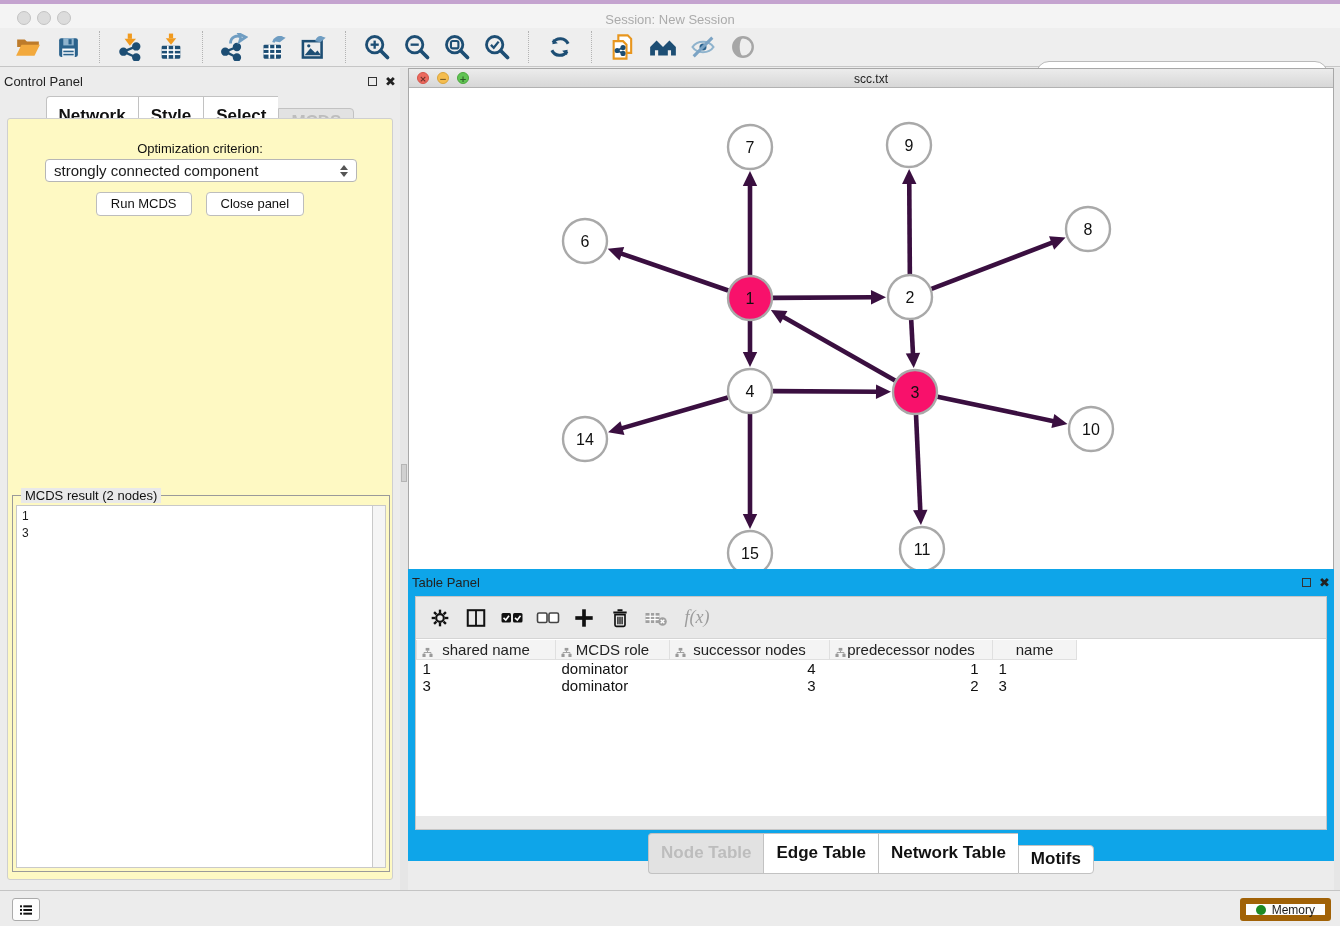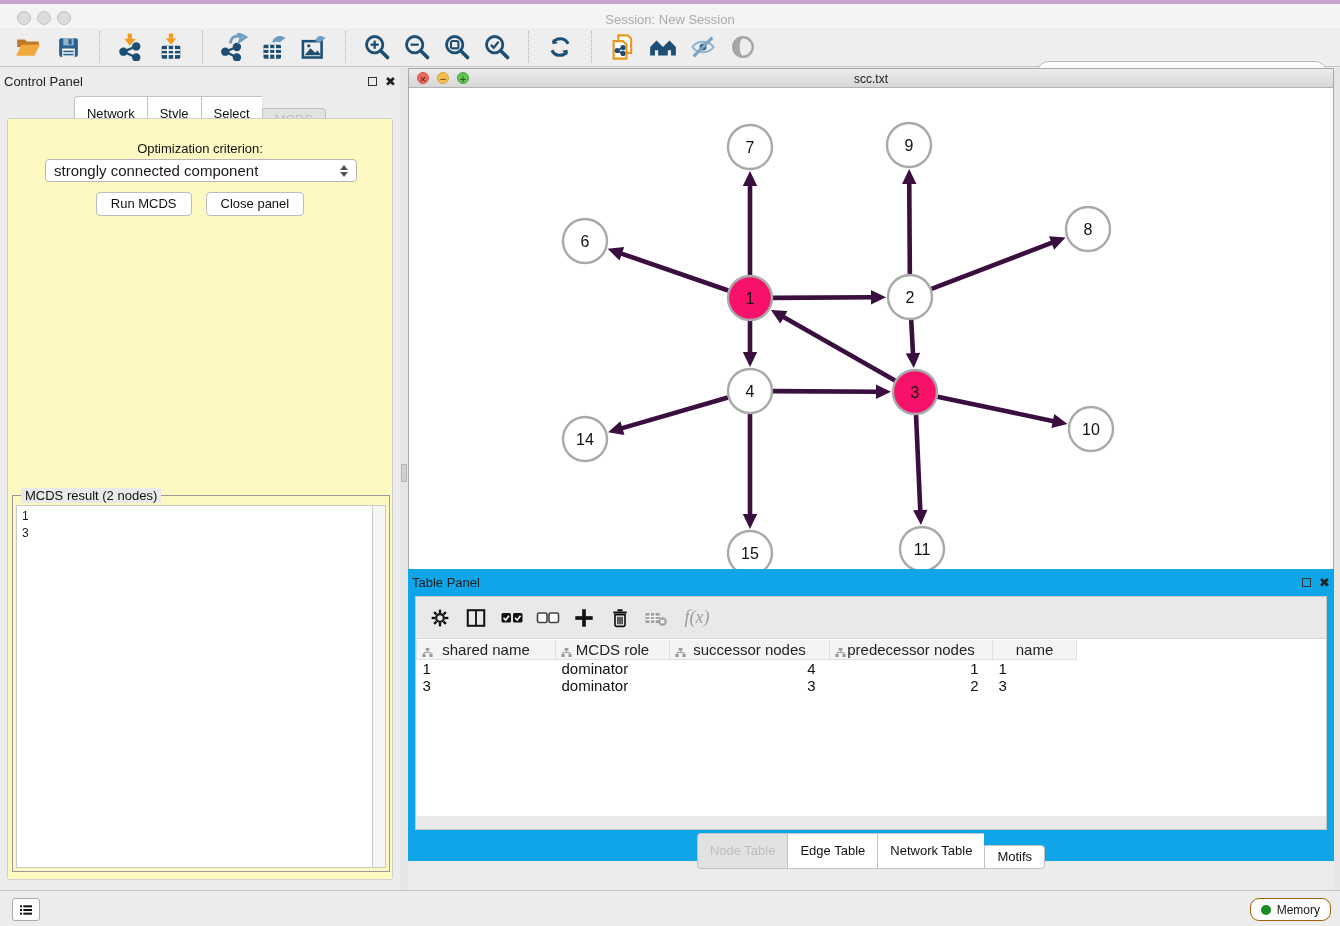--- a/index.html
+++ b/index.html
@@ -24,21 +24,21 @@
   .search-wrap input { border:none; outline:none; flex:1; height:20px; font-size:13px; background:transparent; margin-left:5px; }
 
   
   .control-panel { position:absolute; left:0; top:68px; width:400px; height:822px; background:#ececec; }
   .panel-head { position:absolute; left:0; top:0; width:100%; height:26px; display:flex; align-items:center; padding:0 4px; }
   .panel-title { font-size:13px; color:#222; }
   .panel-head-btns { margin-left:auto; display:flex; align-items:center; gap:8px; }
   .float-box { width:9px; height:9px; border:1.5px solid #333; display:inline-block; }
   .close-x { font-family:"DejaVu Sans",sans-serif; font-size:13px; font-weight:bold; color:#222; line-height:1; }
   .cp-tabs { position:absolute; left:0; top:28px; width:100%; display:flex; justify-content:center; }
-  .tabbtn { font-size:13px; padding:3px 12px 4px; background:#fff; border:1px solid #c2c2c2; border-right:none; color:#111; }
+  .tabbtn { font-size:17px; padding:3px 12px 4px; background:#fff; border:1px solid #c2c2c2; border-right:none; color:#111;font-weight:bold; }
   .tabbtn:first-child { border-top-left-radius:4px; border-bottom-left-radius:4px; }
   .tabbtn:last-child { border-right:1px solid #c2c2c2; border-top-right-radius:4px; border-bottom-right-radius:4px;margin-top:12px; }
   .tabbtn.sel-dim { background:#e2e2e2; color:#bdbdbd; }
   .cp-content { position:absolute; left:7px; top:50px; width:386px; height:762px; background:#fef9c3; border:1px solid #cfcfcf; border-radius:3px; }
   .opt-label { margin-top:22px; text-align:center; font-size:13px; color:#111; }
   .combo { position:absolute; left:37px; top:40px; width:312px; height:23px; background:#fff; border:1px solid #b6b6b6; border-radius:4px; display:flex; align-items:center; padding:0 8px; font-size:15px; }
   .combo .arrows { margin-left:auto; display:flex; flex-direction:column; gap:2px; }
   .combo .tri-up { width:0; height:0; border-left:4px solid transparent; border-right:4px solid transparent; border-bottom:5px solid #555; }
   .combo .tri-dn { width:0; height:0; border-left:4px solid transparent; border-right:4px solid transparent; border-top:5px solid #555; }
   .cp-buttons { position:absolute; left:0; top:73px; width:100%; display:flex; justify-content:center; gap:14px; }
@@ -75,21 +75,21 @@
   .grid-table th { position:relative; height:19px; font-weight:normal; background:#f4f4f4; border:1px solid #e0e0e0; border-top:none; text-align:center; color:#222; }
   .grid-table th .sort-ic { position:absolute; left:5px; top:4px; }
   .grid-table td { height:16px; padding:0 6px; color:#111; background:#fff; }
   .ta-r { text-align:right; padding-right:14px !important; }
   .tp-tabs { position:absolute; left:0; top:264px; width:100%; display:flex; justify-content:center; }
   .tp-strip { position:absolute; left:7px; top:247px; width:912px; height:14px; background:#e9e9e9; border:1px solid #c6c6c6; border-top:none; }
 
   
   .statusbar { position:absolute; left:0; top:890px; width:1340px; height:36px; background:#ececec; border-top:1px solid #c4c4c4; }
   .list-btn { position:absolute; left:12px; top:7px; width:28px; height:23px; background:#fdfdfd; border:1px solid #ababab; border-radius:3px; display:flex; align-items:center; justify-content:center; }
-  .memory-btn { position:absolute; right:9px; top:7px; height:23px; background:#fdfdfd; border:1px solid #a16207; border-radius:9px; display:flex; align-items:center; gap:6px; padding:0 10px; font-size:12px; }
+  .memory-btn { position:absolute; right:9px; top:7px; height:23px; background:#fdfdfd; border:6px solid #a16207; border-radius:3px; display:flex; align-items:center; gap:6px; padding:0 10px; font-size:12px; }
   .mem-dot { width:10px; height:10px; border-radius:50%; background:#1d8a24; }
 </style>
 </head>
 <body>
 
 <div class="app">
 
   <div class="top-strip"></div>
   <div class="titlebar">
     <div class="traffic t-inactive" style="left:17px"></div>

